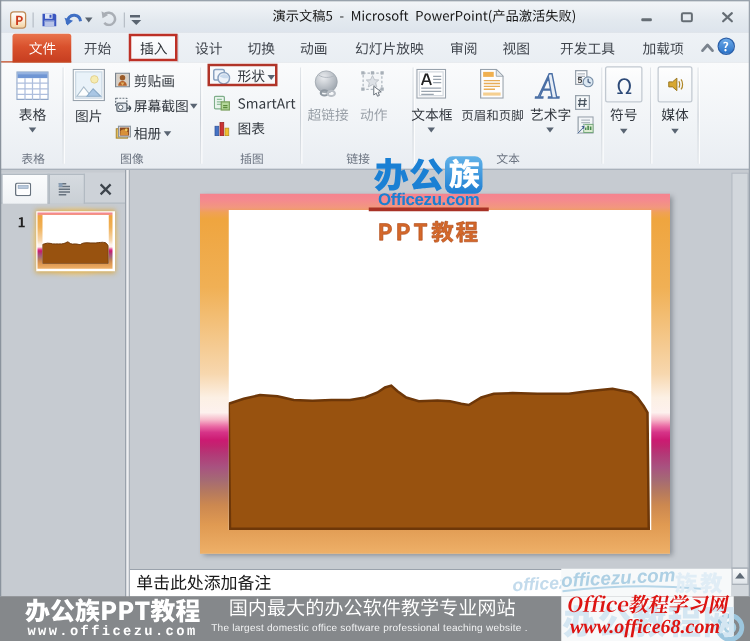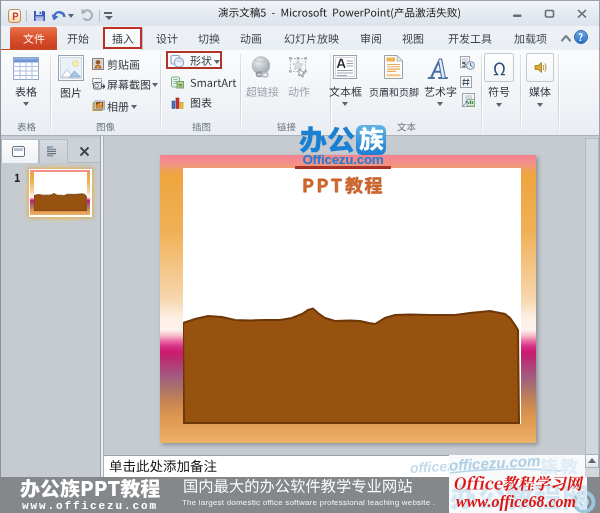--- a/index.html
+++ b/index.html
@@ -344,21 +344,21 @@
 <svg style="position:absolute;left:588px;top:458px;" width="8" height="5" viewBox="0 0 8 5">
     <path d="M0 5 L4 0 L8 5 Z" fill="#5f6a76"></path>
   </svg>
 <div style="position:absolute;left:104px;top:455px;width:481px;height:22px;background:#fff;border-top:1px solid #9aa2ac;box-sizing:border-box"></div>
 <div class="fsans" style="position:absolute;left:410px;top:456px;width:150px;height:20px;font-style:italic;font-weight:bold;font-size:14px;color:#c3dbec;transform:rotate(-3deg);z-index:5">officezu.com</div>
 <div style="position:absolute;left:0px;top:477px;width:600px;height:36px;background:#85888b;z-index:10"></div>
 <div style="position:absolute;left:449px;top:455px;width:136px;height:22px;background:#f7f9fa;z-index:9"></div>
 <div style="position:absolute;left:449px;top:477px;width:138px;height:36px;background:#f7f9fa;z-index:11"></div>
 <div style="position:absolute;left:585px;top:468px;width:14px;height:9px;background:#d2d7dc;z-index:9"></div>
 <div class="fmono" style="position:absolute;left:20px;top:500px;width:140px;height:12px;font-weight:bold;font-size:11px;color:#fff;text-align:center;z-index:31;letter-spacing:1.9px">www.officezu.com</div>
-<div class="fsans" style="position:absolute;left:182px;top:498px;width:280px;height:10px;font-size:8px;color:#f2f3f4;z-index:31;letter-spacing:0.2px">The largest domestic office software professional teaching website .</div>
+<div class="fsans" style="position:absolute;left:169px;top:498px;width:280px;height:10px;font-size:8px;color:#f2f3f4;z-index:31;letter-spacing:0.2px">The largest domestic office software professional teaching website .</div>
 <div class="fsans" style="position:absolute;left:449px;top:453px;width:140px;height:20px;font-style:italic;font-weight:bold;font-size:15px;color:#aed0e4;z-index:12;transform:rotate(-3deg)">officezu.com</div>
 <div class="fserif" style="position:absolute;left:456px;top:493px;width:125px;height:20px;font-style:italic;font-weight:bold;font-size:16px;color:#dd1412;z-index:31">www.office68.com</div>
 <svg style="position:absolute;left:572px;top:491px;z-index:12" width="24" height="22" viewBox="0 0 24 22">
     <circle cx="12" cy="11" r="9.5" fill="none" stroke="#9cc6de" stroke-width="3.8"></circle>
     <circle cx="12" cy="11" r="3.8" fill="none" stroke="#a9cfe2" stroke-width="2.4"></circle>
   </svg>
 <svg style="position:absolute;left:448px;top:466px;z-index:12" width="115" height="10" viewBox="0 0 115 10">
     <path d="M2 7 C40 2.5 80 2 113 5" stroke="#b5d5e8" stroke-width="1.6" fill="none"></path>
   </svg>
 <div style="position:absolute;left:0px;top:0px;width:1px;height:477px;background:#8a939d;z-index:25"></div>

